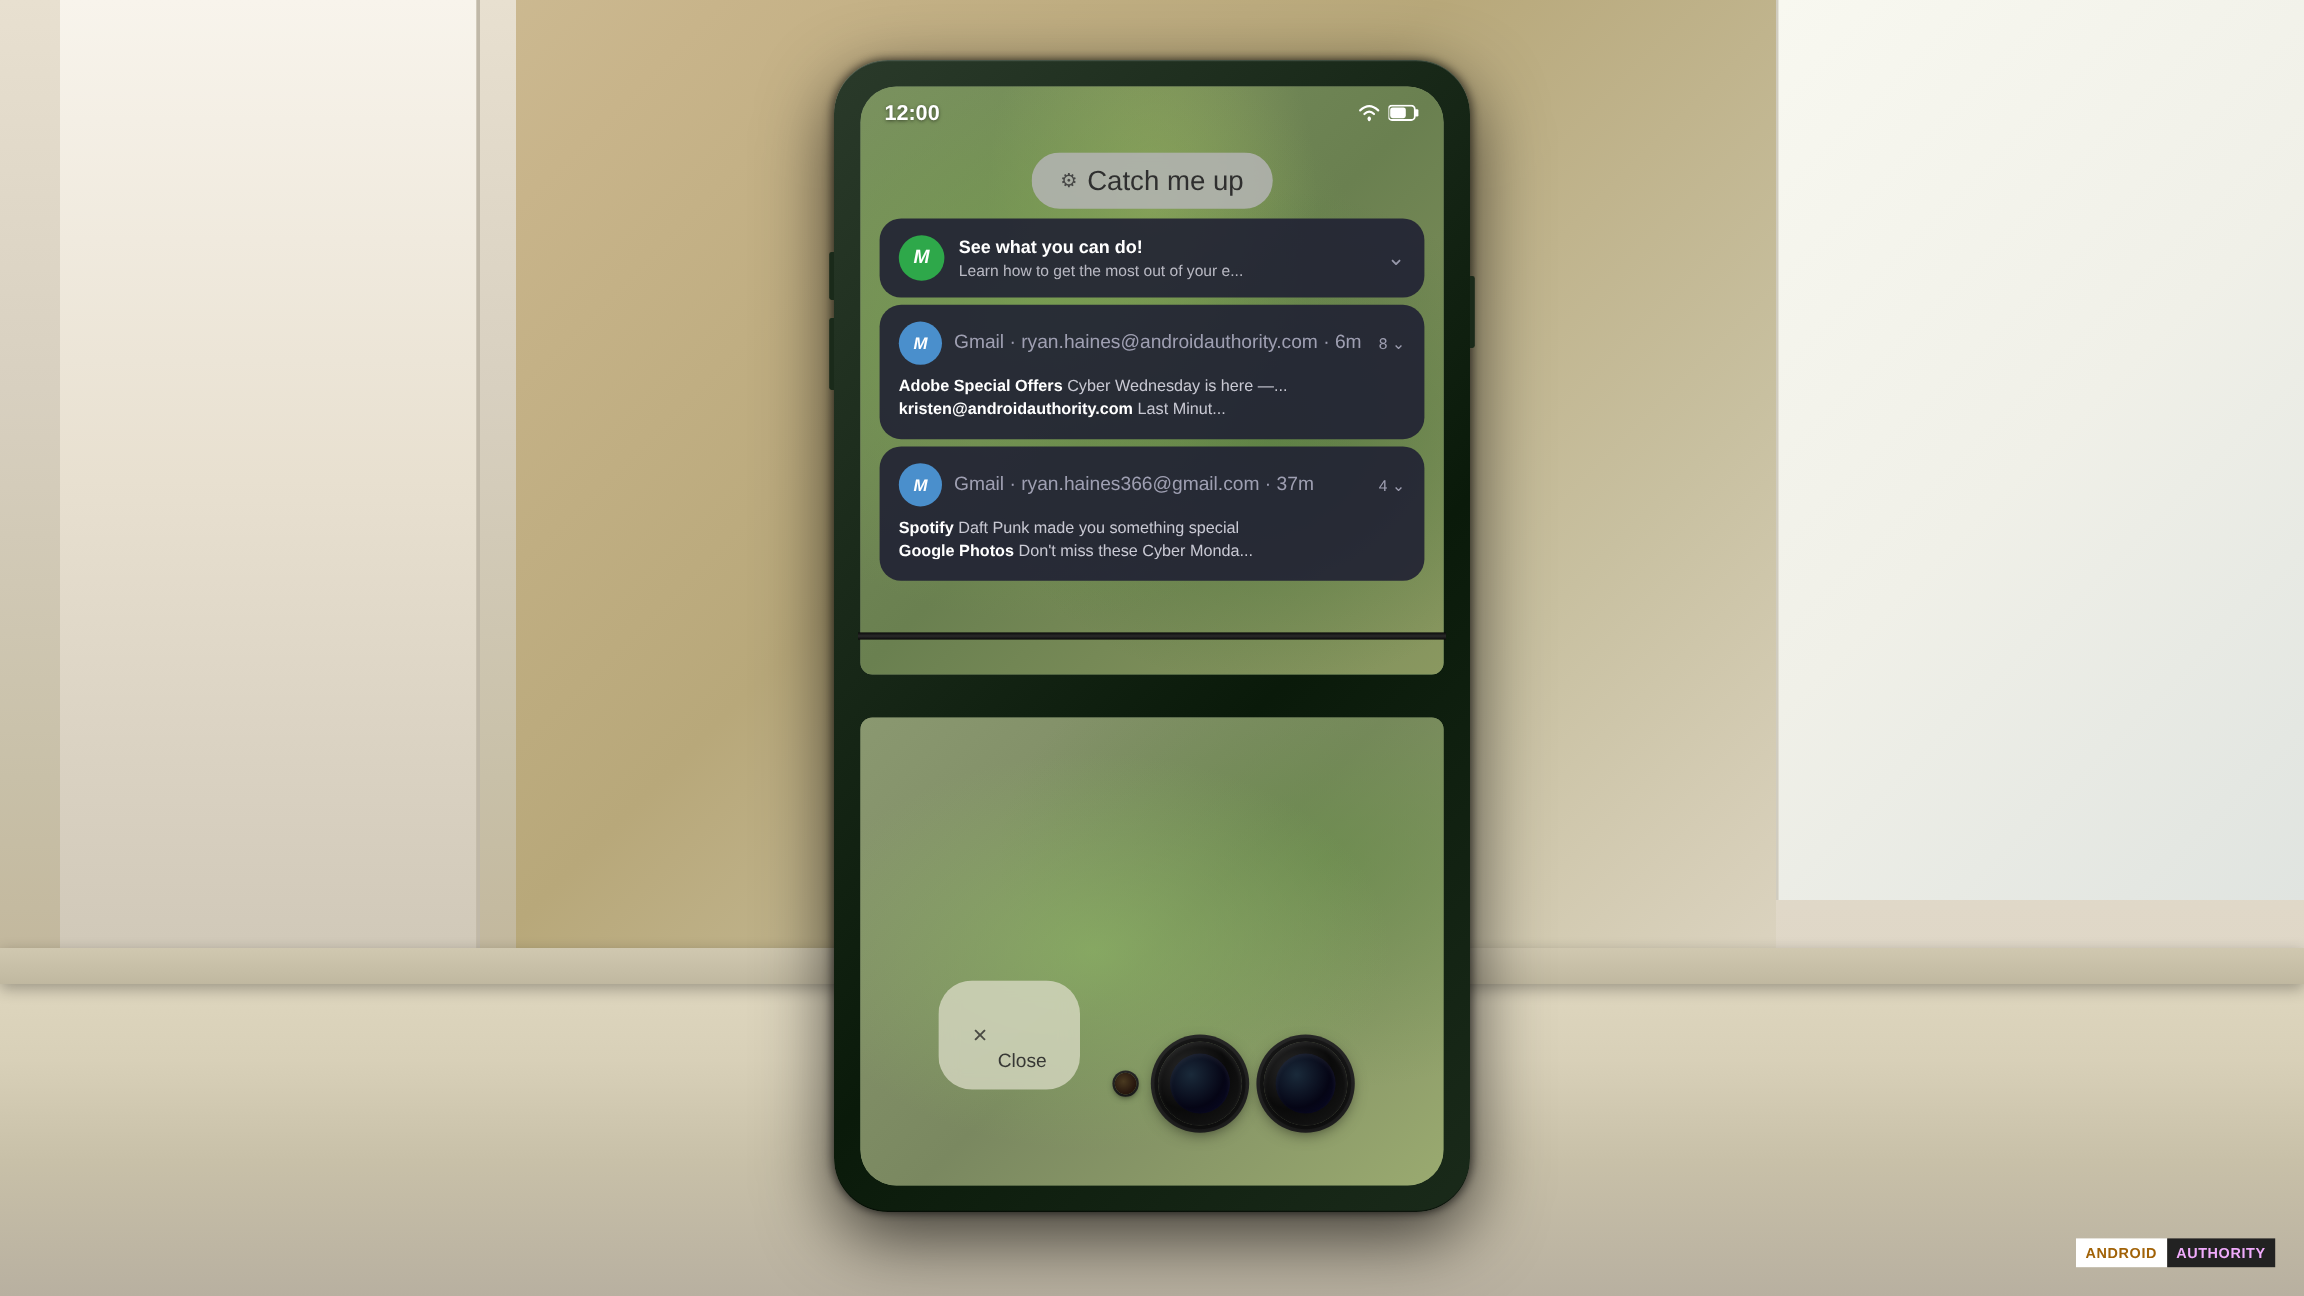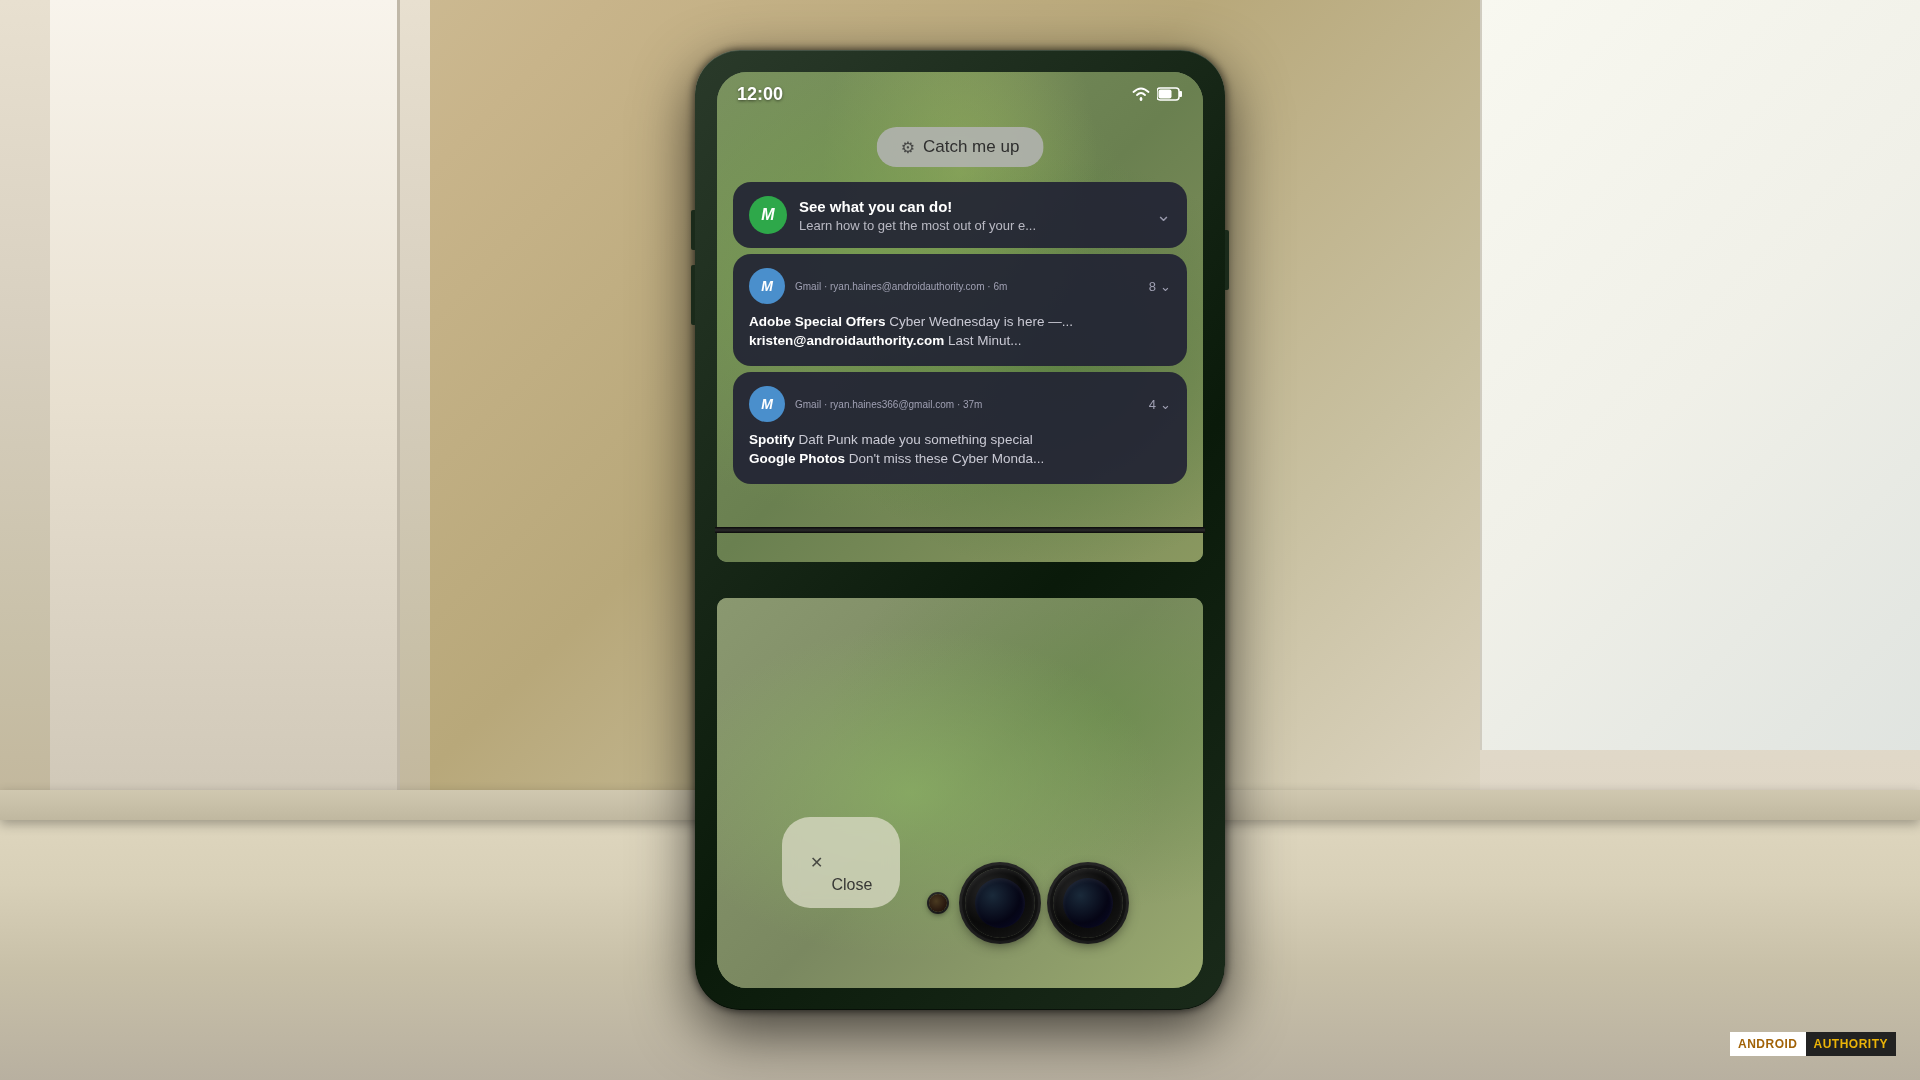--- a/index.html
+++ b/index.html
@@ -194,21 +194,21 @@
       white-space: nowrap;
       border: none;
     }
 
     .catch-me-up-btn .gear-icon {
       font-size: 16px;
       color: rgba(60,60,60,0.9);
     }
 
     .catch-me-up-btn .label {
-      font-size: 17px;
+      font-size: 23px;
       font-weight: 500;
       color: rgba(40,40,40,0.95);
       text-align: center;
     }
 
     
     .notifications {
       position: absolute;
       top: 110px;
       left: 16px;
@@ -294,21 +294,21 @@
       display: flex;
       align-items: center;
       justify-content: center;
       font-size: 14px;
       font-weight: bold;
       color: white;
       flex-shrink: 0;
     }
 
     .gmail-source {
-      font-size: 10px;
+      font-size: 16px;
       color: rgba(180,180,200,0.85);
     }
 
     .gmail-badge {
       display: flex;
       align-items: center;
       gap: 4px;
       font-size: 13px;
       color: rgba(180,180,200,0.85);
     }
@@ -471,21 +471,21 @@
       color: #a16207;
       font-size: 12px;
       font-weight: 700;
       padding: 5px 8px;
       letter-spacing: 0.5px;
       text-transform: uppercase;
     }
 
     .watermark-authority {
       background: #222;
-      color: #eab308;
+      color: #f0abfc;
       font-size: 12px;
       font-weight: 700;
       padding: 5px 8px;
       letter-spacing: 0.5px;
       text-transform: uppercase;
     }
   </style>
 </head>
 <body>
 

